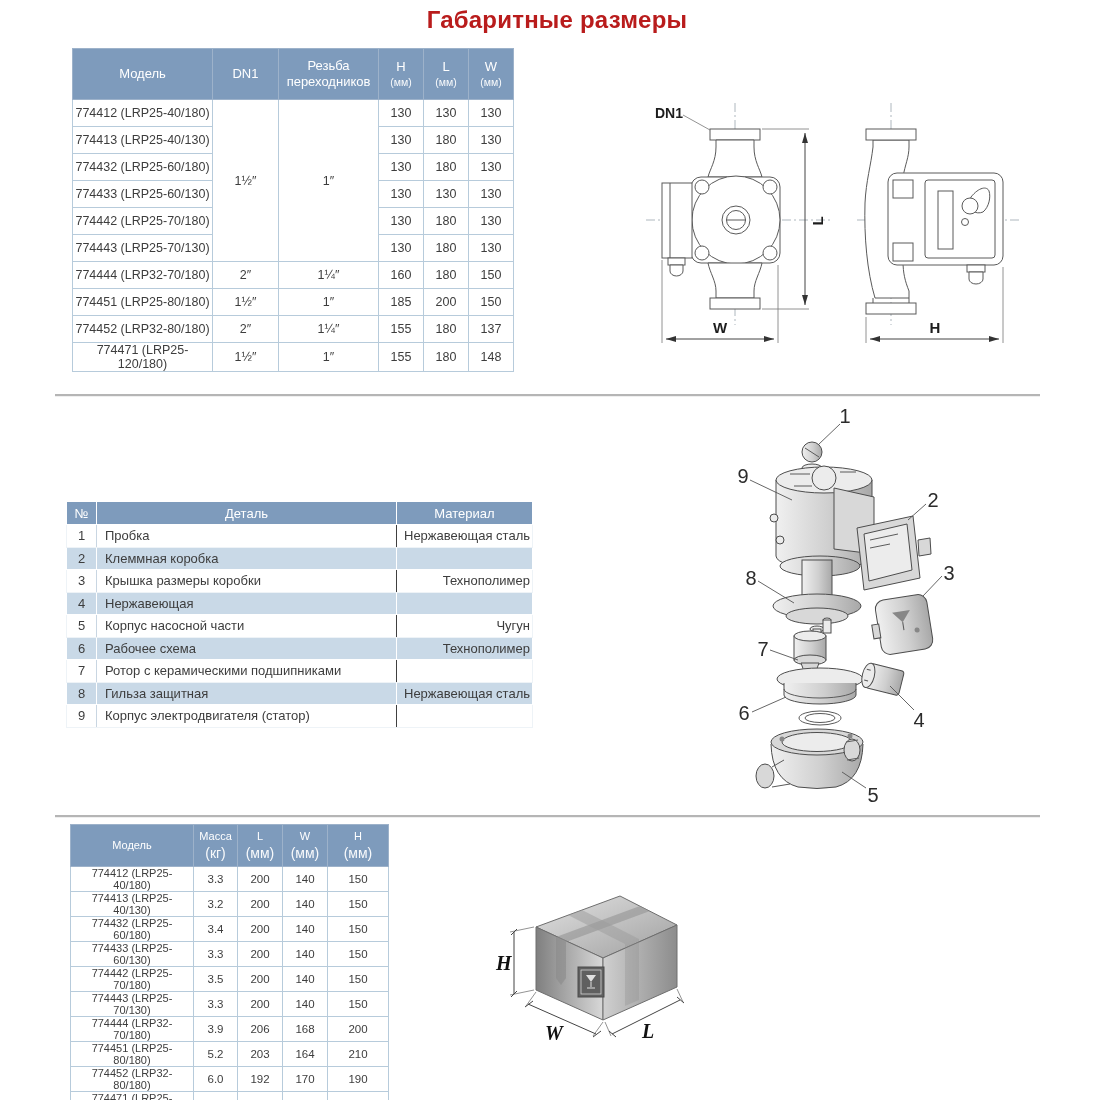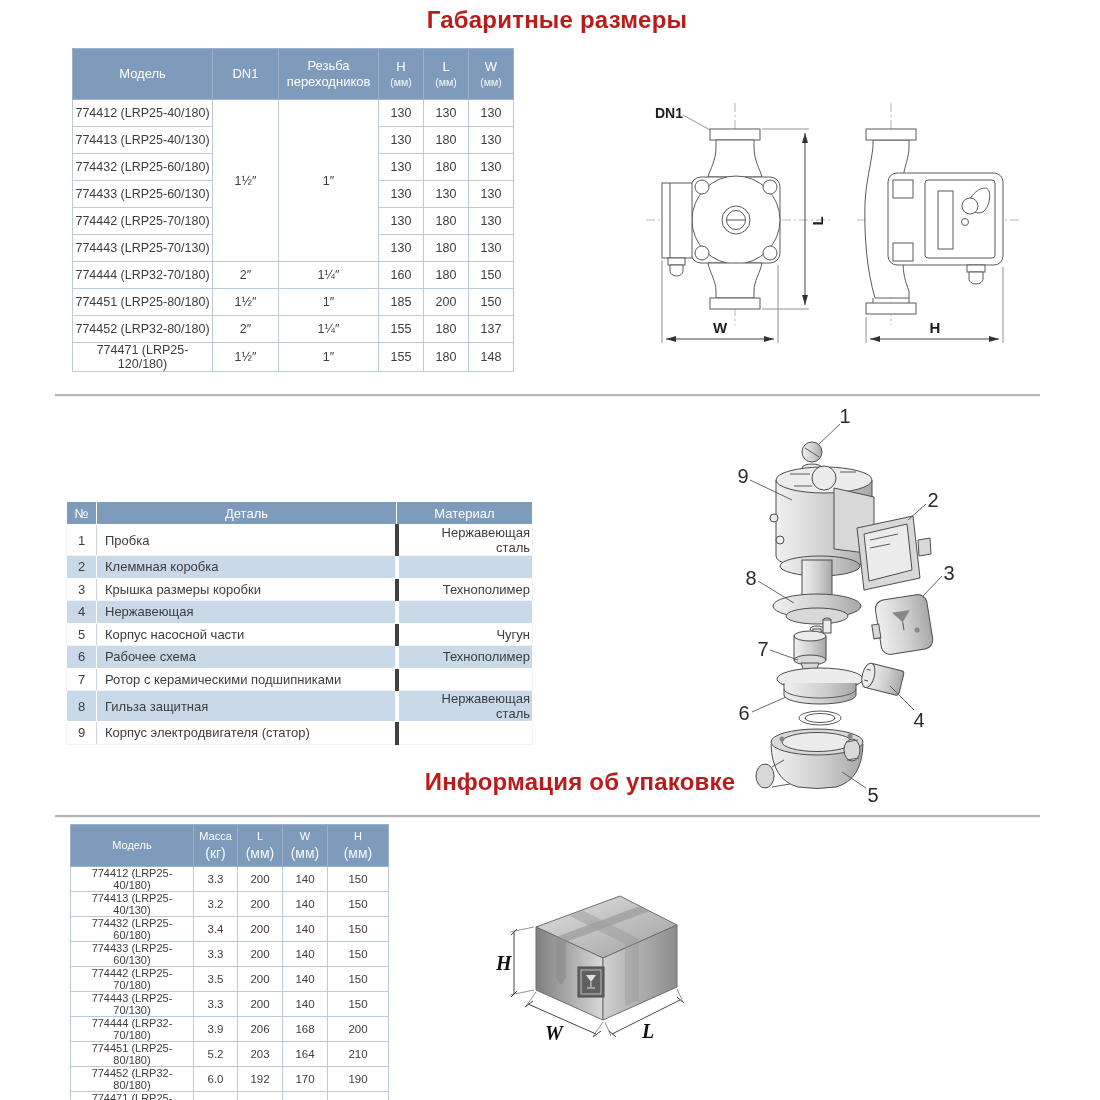--- a/index.html
+++ b/index.html
@@ -23,21 +23,21 @@
   .hsub{font-size:10.5px;opacity:.95;}
 
   #dim-table{left:72px;top:48px;width:441px;font-size:12.5px;}
   #dim-table th{font-size:13px;height:50px;border:1px solid #9db2ca;line-height:1.25;}
   #dim-table td{border:1px solid var(--bd);height:26px;text-align:center;}
 
   #parts-table{left:66px;top:501px;width:466px;font-size:13px;}
   #parts-table th{height:22px;font-size:13px;border:1px solid #fff;}
   #parts-table td{border:1px solid #eef3f7;height:21.5px;}
   #parts-table td.cnum{text-align:center;border-right:1px solid #c9d6e2;}
-  #parts-table td.cpart{text-align:left;padding-left:8px;border-right:4px solid #404040;}
+  #parts-table td.cpart{text-align:left;padding-left:8px;border-right:1px solid #404040;}
   #parts-table td.cmat{text-align:right;padding-left:6px;}
   #parts-table tr.alt td{background:var(--alt);border-color:#fff;}
 
   #pack-table{left:70px;top:824px;width:318px;font-size:11.5px;}
   #pack-table th{font-size:11px;height:41px;border:1px solid #9db2ca;line-height:1.3;}
   #pack-table th .hsub{font-size:14px;}
   #pack-table td{border:1px solid var(--bd);height:22.5px;text-align:center;}
   #pack-table td.cmodel{font-size:11px;}
 
   svg{position:absolute;overflow:visible;}
@@ -422,21 +422,20 @@
       <text class="callout" x="65" y="258" text-anchor="middle">7</text>
       <path class="leader" d="M54 314 L88 299"></path>
       <text class="callout" x="46" y="322" text-anchor="middle">6</text>
       <path class="leader" d="M216 312 L192 288"></path>
       <text class="callout" x="221" y="329" text-anchor="middle">4</text>
       <path class="leader" d="M168 390 L144 374"></path>
       <text class="callout" x="175" y="404" text-anchor="middle">5</text>
     </g>
   </svg>
 
-  <div class="title" id="t3">Информация об упаковке</div>
   <div class="divider" id="hr2"></div>
 
   <table id="pack-table">
     <colgroup>
         <col style="width:123px">
         <col style="width:44px">
         <col style="width:45px">
       <col style="width:45px">
         <col style="width:61px">
       </colgroup>

